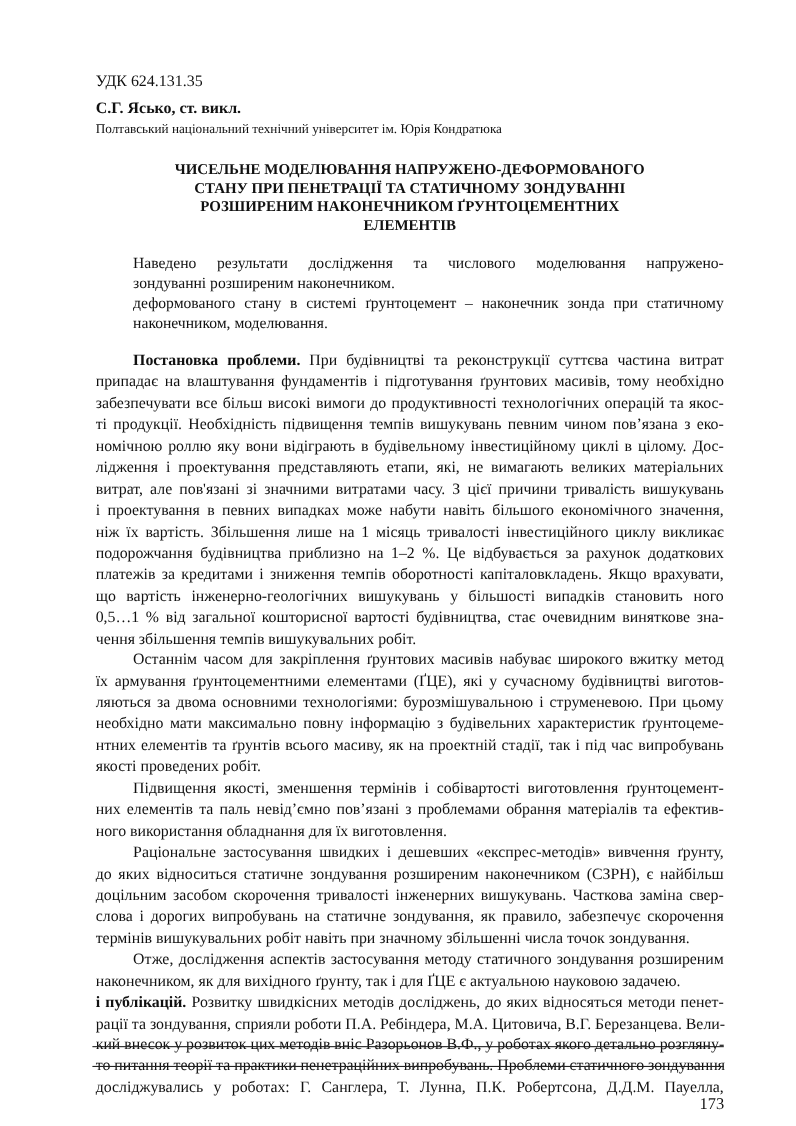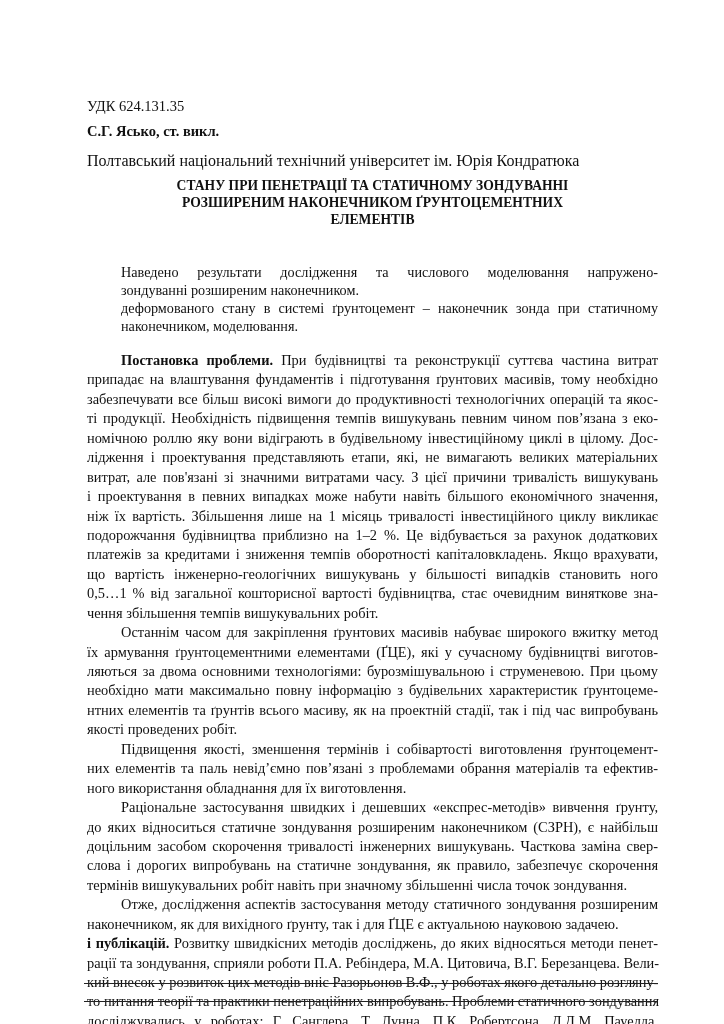--- a/index.html
+++ b/index.html
@@ -1,22 +1,22 @@
 <!DOCTYPE html>
 <html><head>
 <meta charset="utf-8">
 <style>
   html, body { margin: 0; padding: 0; background: #ffffff; }
   body { width: 724px; height: 1024px; position: relative; overflow: hidden;
          font-family: "Liberation Serif", "DejaVu Serif", serif; color: #111; }
-  .page { position: absolute; left: 0; top: 0; width: 724px; height: 767px; margin-top: 32px; }
+  .page { position: absolute; left: 0; top: 0; width: 724px; height: 767px; }
   .abs { position: absolute; white-space: nowrap; }
   .udk { left: 87px; top: 66px; font-size: 14.5px; }
   .author { left: 87px; top: 91px; font-size: 14.5px; font-weight: bold; }
-  .affil { left: 87px; top: 120px; font-size: 16px; }
+  .affil { left: 87px; top: 110px; font-size: 12px; }
   .title { left: 87px; width: 571px; top: 145px; text-align: center; font-weight: bold;
            font-size: 13.6px; line-height: 17px; white-space: normal; }
   .title .tl { display: block; white-space: nowrap; }
   .abstract { left: 121px; width: 537px; top: 231px; font-size: 14.2px; line-height: 18px; white-space: normal; }
   .abstract .ln { display: block; white-space: nowrap; }
   .abstract .ln.j { text-align: justify; text-align-last: justify; }
   .body { left: 87px; width: 571px; top: 319px; font-size: 14.4px; line-height: 19.45px; white-space: normal; }
   .body .ln { display: block; white-space: nowrap; text-align: justify; text-align-last: justify; height: 19.45px; }
   .body .ln.last { text-align-last: left; }
   .body .ln.ind { padding-left: 34px; }
@@ -28,20 +28,21 @@
 </head>
 <body>
 
 <div class="page">
 
   <div class="abs udk">УДК 624.131.35</div>
   <div class="abs author">С.Г. Ясько, ст. викл.</div>
   <div class="abs affil">Полтавський національний технічний університет ім. Юрія Кондратюка</div>
 
   <div class="abs title">
+    <span class="tl">ЧИСЕЛЬНЕ МОДЕЛЮВАННЯ НАПРУЖЕНО-ДЕФОРМОВАНОГО</span>
     <span class="tl">СТАНУ ПРИ ПЕНЕТРАЦІЇ ТА СТАТИЧНОМУ ЗОНДУВАННІ</span>
     <span class="tl">РОЗШИРЕНИМ НАКОНЕЧНИКОМ ҐРУНТОЦЕМЕНТНИХ</span>
     <span class="tl">ЕЛЕМЕНТІВ</span>
   </div>
 
   <div class="abs abstract">
     <span class="ln j">Наведено результати дослідження та числового моделювання напружено-</span>
     <span class="ln">зондуванні розширеним наконечником.</span>
     <span class="ln j">деформованого стану в системі ґрунтоцемент – наконечник зонда при статичному</span>
     <span class="ln">наконечником, моделювання.</span>

